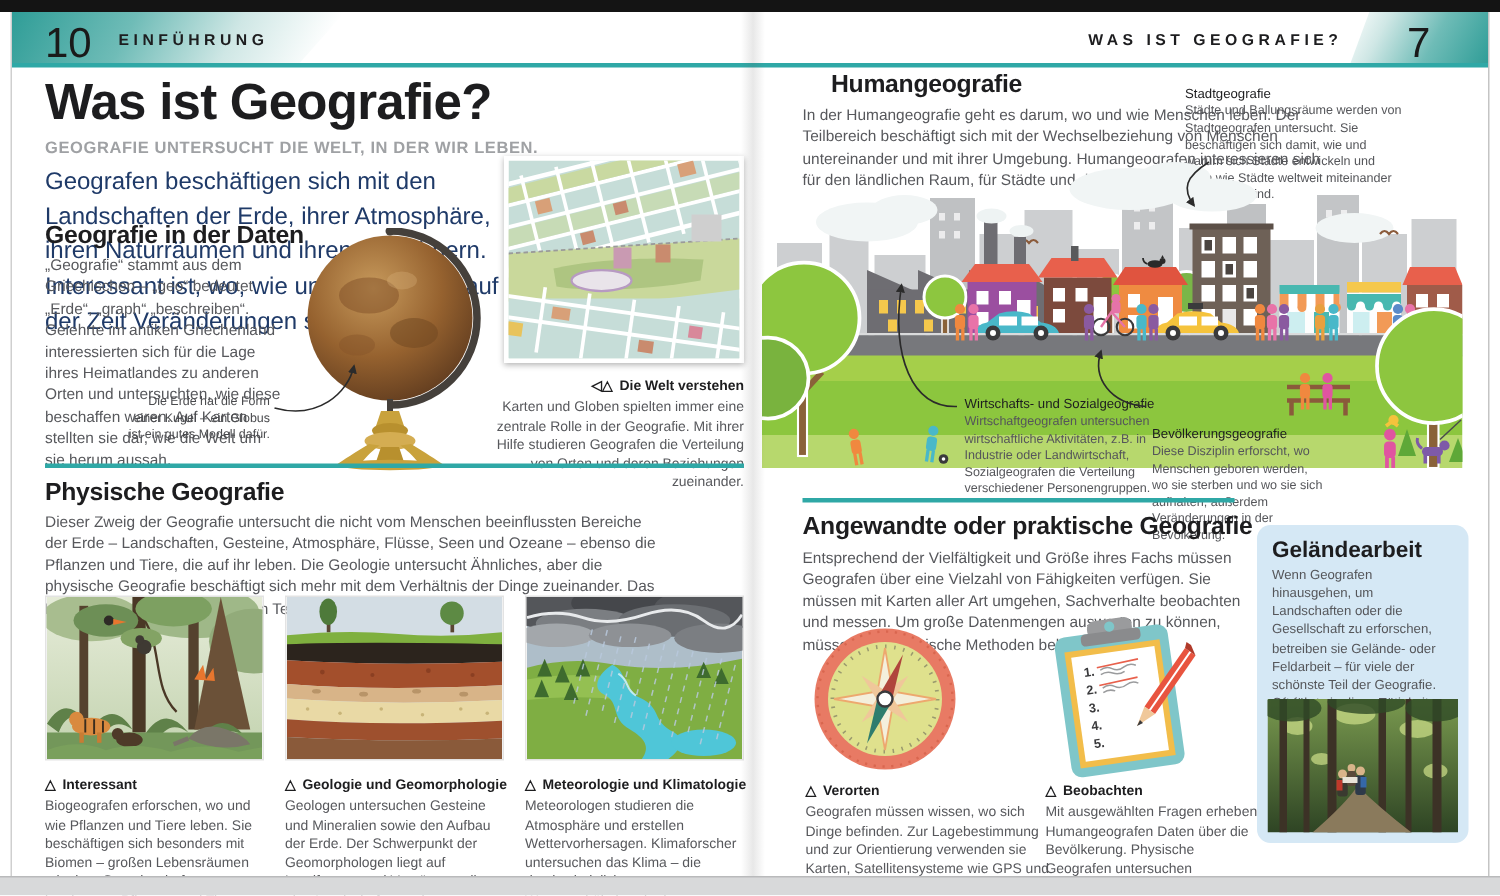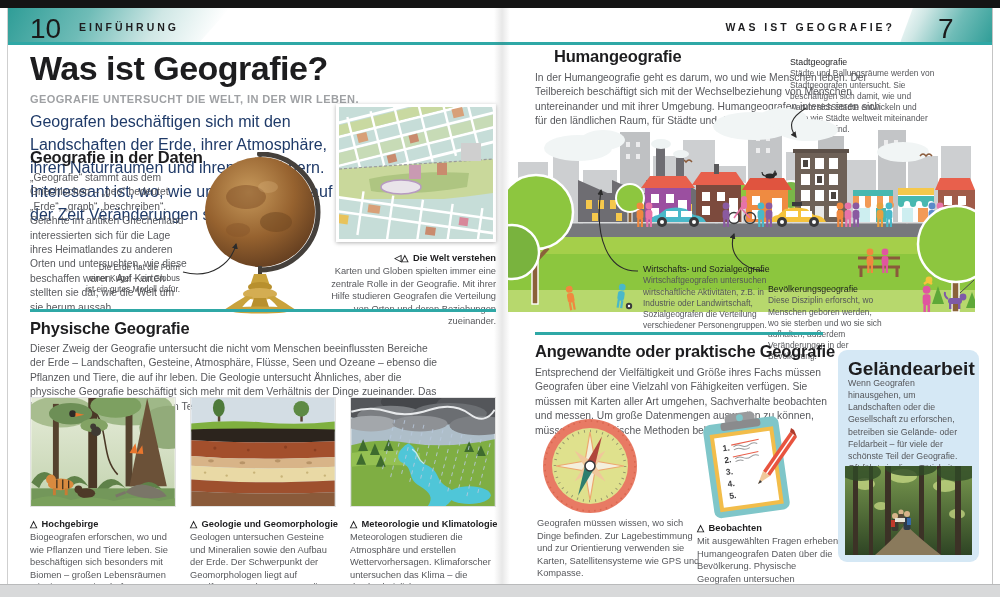--- a/index.html
+++ b/index.html
@@ -36,21 +36,21 @@
   .cap-body { font-size:9.3px; color:#57585c; line-height:1.35; }
   .cap-right { text-align:right; }
   .callout-title { font-size:8.8px; font-weight:400; color:#1d1d1f; line-height:1.3; }
   .callout-body { font-size:8.4px; color:#55565a; line-height:1.32; }
   .rule-teal { height:2.5px; background:#2fa8a6; }
 
   .fig-frame { border:3px solid #ffffff; box-shadow:0 1px 4px rgba(0,0,0,0.3); }
   .fig-plain { border:1px solid #e3e3e3; }
 
   .sidebar-box { left:838px; top:350px; width:141px; height:212px; background:#d5e8f5; border-radius:9px; }
-  .sidebar-title { font-size:19px; font-weight:700; color:#1d1d1f; }
+  .sidebar-title { font-size:15px; font-weight:700; color:#1d1d1f; }
   .sidebar-body { font-size:8.8px; color:#55565a; line-height:1.38; }
 
   svg { display:block; }
   .overlay { pointer-events:none; }
 </style>
 </head>
 <body>
 
 <div class="spread">
 
@@ -301,21 +301,21 @@
             <line x1="106" y1="28" x2="106" y2="88" stroke-dasharray="4 4"></line>
           <line x1="116" y1="30" x2="116" y2="86" stroke-dasharray="4 4"></line>
             <line x1="126" y1="28" x2="126" y2="88" stroke-dasharray="4 4"></line>
           <line x1="136" y1="30" x2="136" y2="86" stroke-dasharray="4 4"></line>
         </g>
       </g>
     </svg>
   </div>
 
   <div class="abs" style="left:30px; top:513px; width:148px;">
-    <div><span class="cap-title">△</span> <span class="cap-title">Hochgebirge</span></div>
+    <div><span class="cap-title">△</span> <span class="cap-title">Interessant</span></div>
     <div class="cap-body">Biogeografen erforschen, wo und wie Pflanzen und Tiere leben. Sie beschäftigen sich besonders mit Biomen – großen Lebensräumen mit einer Gemeinschaft von bestimmten Pflanzen und Tieren.</div>
   </div>
   <div class="abs" style="left:190px; top:513px; width:148px;">
     <div><span class="cap-title">△</span> <span class="cap-title">Geologie und Geomorphologie</span></div>
     <div class="cap-body">Geologen untersuchen Gesteine und Mineralien sowie den Aufbau der Erde. Der Schwerpunkt der Geomorphologen liegt auf Landformen und Vorgängen, die eine Landschaft gestalten.</div>
   </div>
   <div class="abs" style="left:350px; top:513px; width:148px;">
     <div><span class="cap-title">△</span> <span class="cap-title">Meteorologie und Klimatologie</span></div>
     <div class="cap-body">Meteorologen studieren die Atmosphäre und erstellen Wettervorhersagen. Klimaforscher untersuchen das Klima – die durchschnittlichen Wetterverhältnisse in den verschiedenen Regionen der Erde.</div>
   </div>
@@ -674,20 +674,21 @@
     <g>
       <polygon points="92,24 99,29 72,68 65,63" fill="#e8543f"></polygon>
       <polygon points="92,24 99,29 96,22 93,20" fill="#b03a2a"></polygon>
       <polygon points="65,63 72,68 60,76" fill="#f0c89a"></polygon>
       <polygon points="62,72 60,76 64,74" fill="#3a3a3c"></polygon>
       <line x1="68.5" y1="65.5" x2="95.5" y2="26.5" stroke="#fff" stroke-width="1.4"></line>
     </g>
   </svg>
 
   <div class="abs" style="left:537px; top:517px; width:168px;">
+    <div><span class="cap-title">△</span> <span class="cap-title">Verorten</span></div>
     <div class="cap-body">Geografen müssen wissen, wo sich Dinge befinden. Zur Lagebestimmung und zur Orientierung verwenden sie Karten, Satellitensysteme wie GPS und Kompasse.</div>
   </div>
   <div class="abs" style="left:697px; top:517px; width:145px;">
     <div><span class="cap-title">△</span> <span class="cap-title">Beobachten</span></div>
     <div class="cap-body">Mit ausgewählten Fragen erheben Humangeografen Daten über die Bevölkerung. Physische Geografen untersuchen Landschaften.</div>
   </div>
 
   <div class="abs sidebar-box">
     <div class="abs sidebar-title" style="left:10px; top:8px;">Geländearbeit</div>
     <div class="abs sidebar-body" style="left:10px; top:27px; width:122px;">Wenn Geografen hinausgehen, um Landschaften oder die Gesellschaft zu erforschen, betreiben sie Gelände- oder Feldarbeit – für viele der schönste Teil der Geografie. Oft führt sie diese Tätigkeit zu besonderen Plätzen in der Natur, ins Hochgebirge oder in den Wald.</div>

